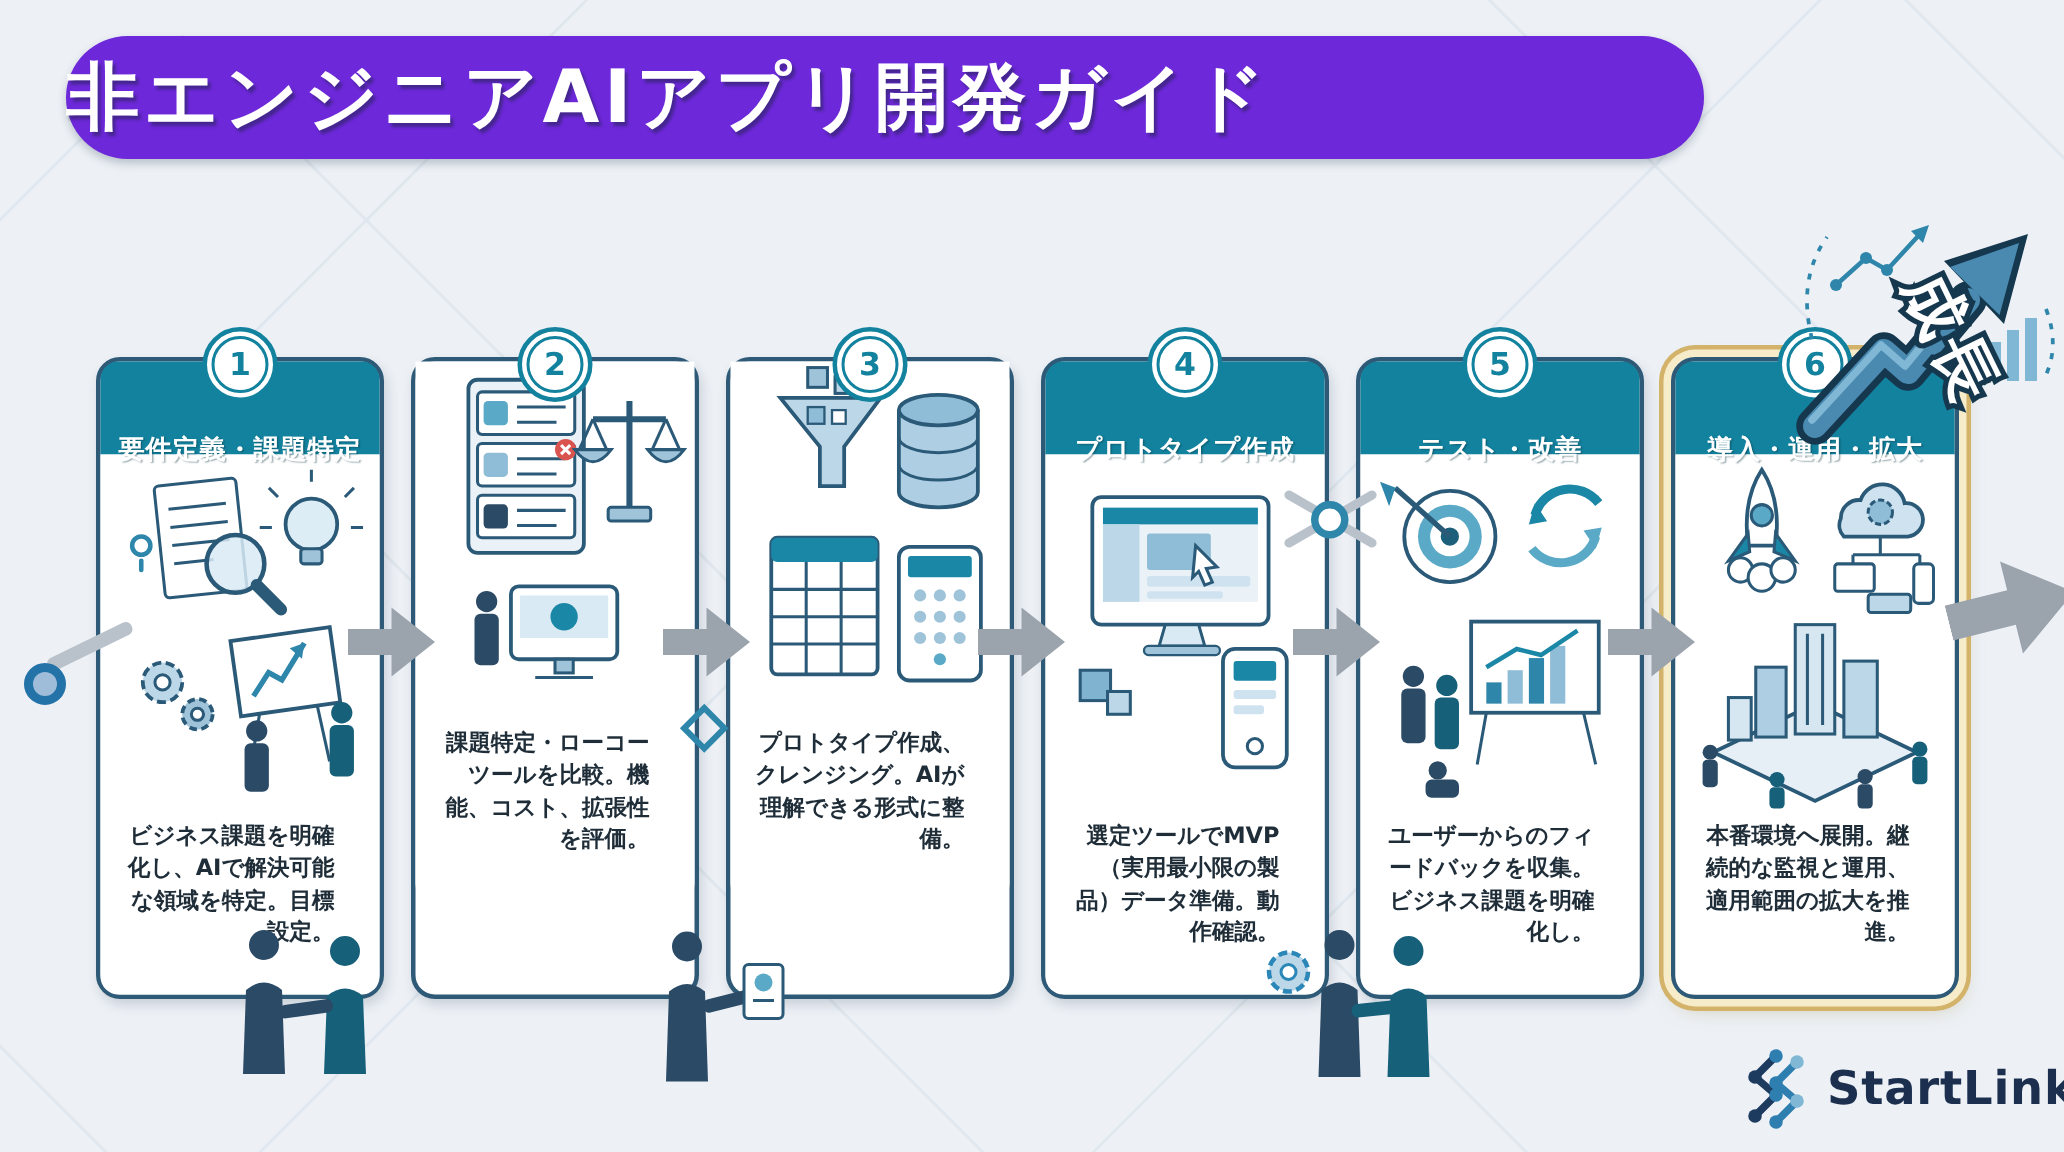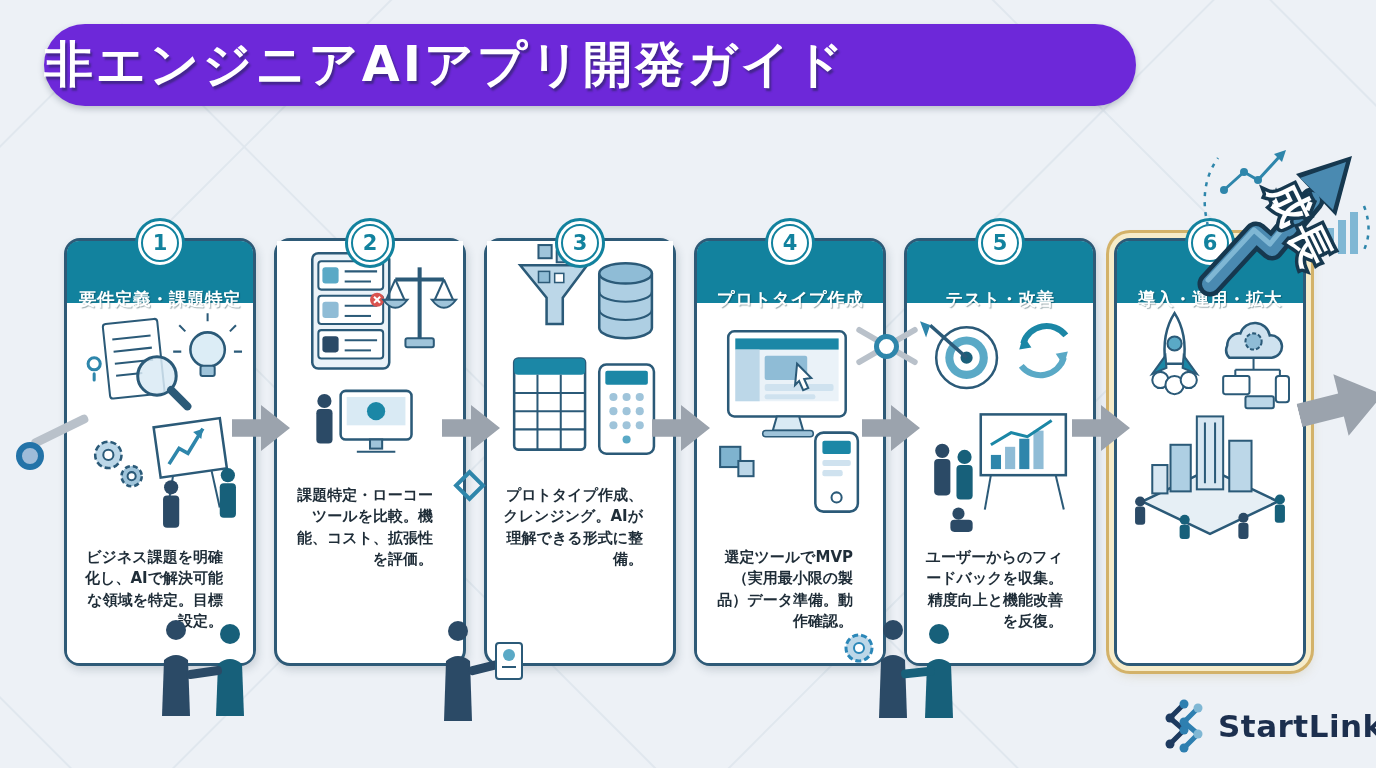--- a/index.html
+++ b/index.html
@@ -335,21 +335,21 @@
         </g>
         <g>
           <circle cx="28" cy="146" r="7" fill="#2b4a66"></circle>
           <rect x="20" y="154" width="16" height="36" rx="4" fill="#2b4a66"></rect>
           <circle cx="50" cy="152" r="7" fill="#17607a"></circle>
           <rect x="42" y="160" width="16" height="34" rx="4" fill="#17607a"></rect>
           <circle cx="44" cy="208" r="6" fill="#2b4a66"></circle>
           <rect x="36" y="214" width="22" height="12" rx="4" fill="#2b4a66"></rect>
         </g>
       </svg>
-      <p class="desc">ユーザーからのフィードバックを収集。精度向上と機能改善を反復。</p>
+      <p class="desc">ユーザーからのフィードバックを収集。ビジネス課題を明確化し。</p>
     </div>
   </div>
 
   <div class="card highlight" style="left:1114px">
     <div class="badge">
         <span>6</span>
       </div>
     <div class="card-header">
         <span>導入・運用・拡大</span>
       </div>
@@ -386,20 +386,21 @@
           <circle cx="16" cy="196" r="5" fill="#2b4a66"></circle>
             <rect x="11" y="201" width="10" height="18" rx="3" fill="#2b4a66"></rect>
           <circle cx="60" cy="214" r="5" fill="#17607a"></circle>
             <rect x="55" y="219" width="10" height="14" rx="3" fill="#17607a"></rect>
           <circle cx="118" cy="212" r="5" fill="#2b4a66"></circle>
             <rect x="113" y="217" width="10" height="16" rx="3" fill="#2b4a66"></rect>
           <circle cx="154" cy="194" r="5" fill="#17607a"></circle>
             <rect x="149" y="199" width="10" height="18" rx="3" fill="#17607a"></rect>
         </g>
       </svg>
+      <p class="desc">本番環境へ展開。継続的な監視と運用、適用範囲の拡大を推進。</p>
     </div>
   </div>
 
   <div class="flow-arrow" style="left:232px"></div>
   <div class="flow-arrow" style="left:442px"></div>
   <div class="flow-arrow" style="left:652px"></div>
   <div class="flow-arrow" style="left:862px"></div>
   <div class="flow-arrow" style="left:1072px"></div>
   <div class="end-arrow"></div>
 

